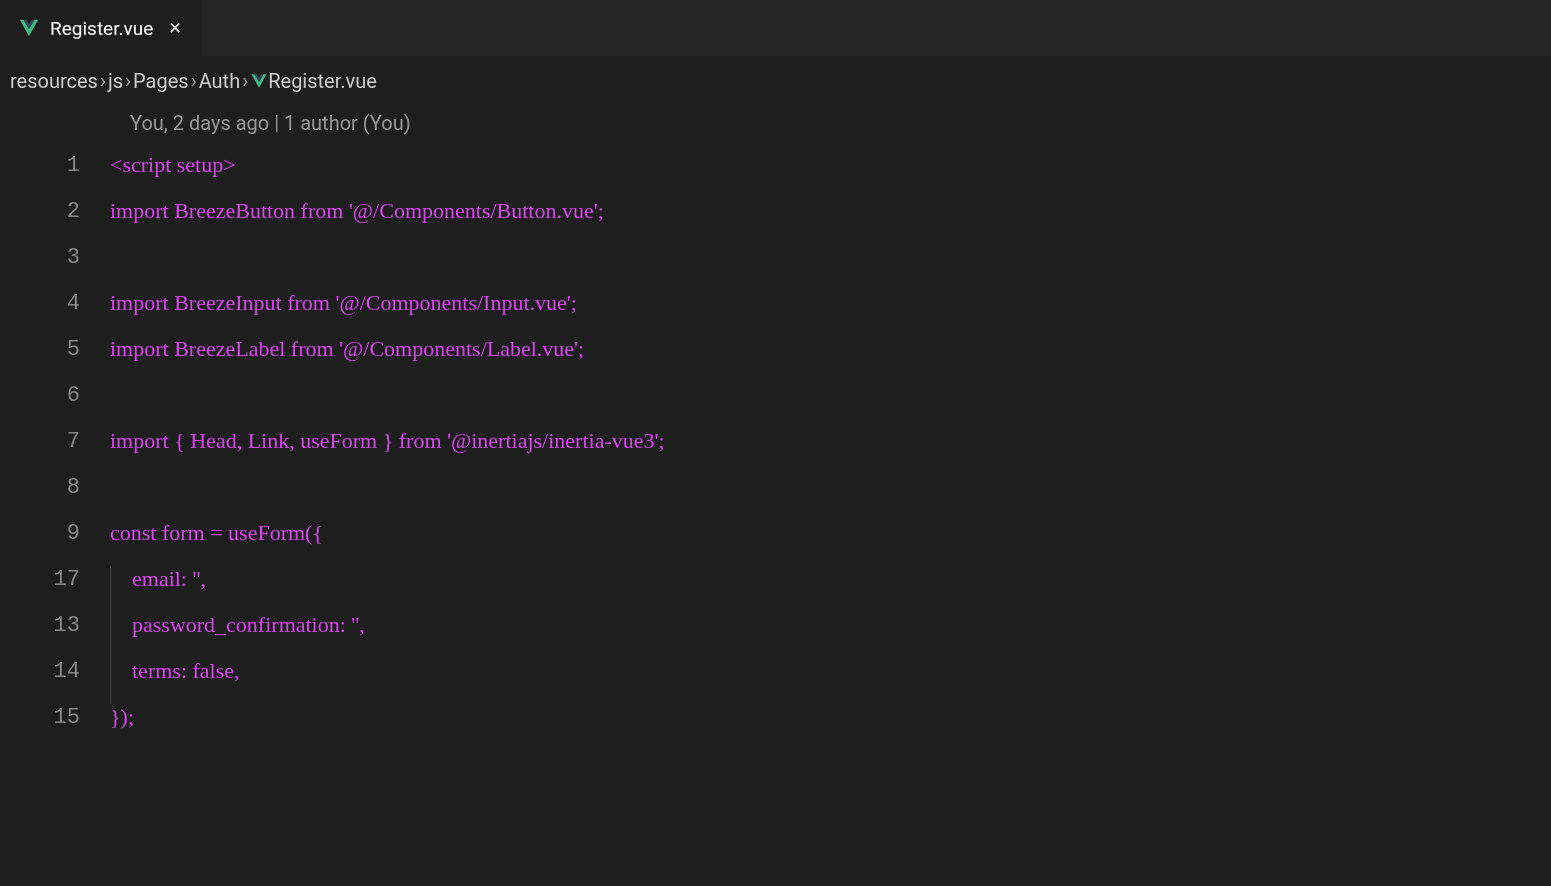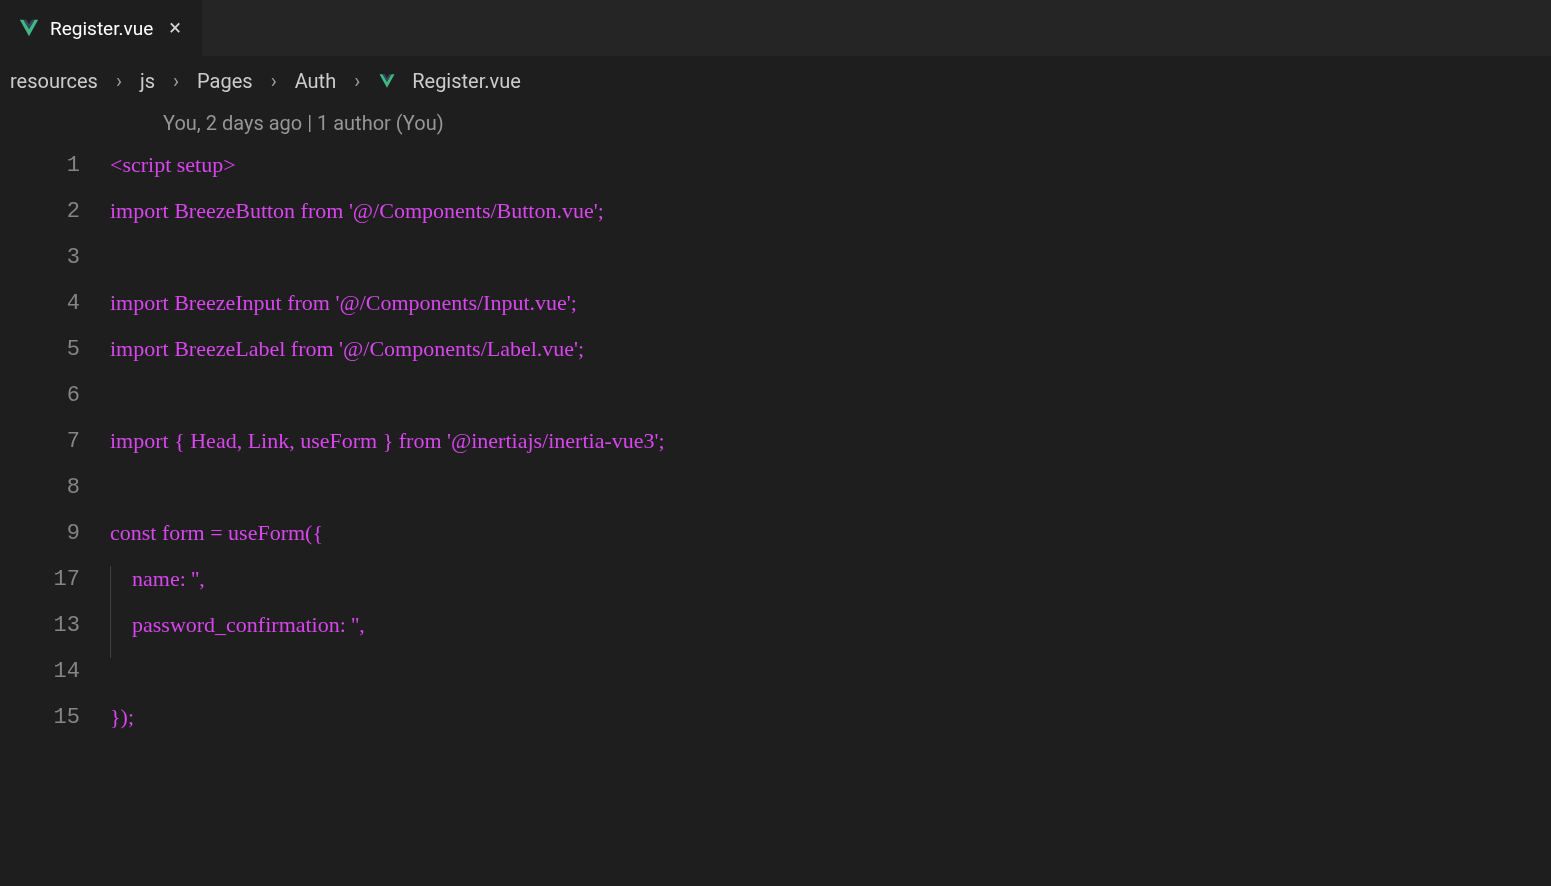--- a/index.html
+++ b/index.html
@@ -37,41 +37,40 @@
       line-height: 1;
       padding: 2px 6px;
       cursor: pointer;
     }
     .vue-icon svg { width: 22px; height: 22px; display: block; }
     .vue-icon-small svg { width: 18px; height: 18px; display: block; }
     .breadcrumbs {
       display: flex;
       align-items: center;
       padding: 10px 10px 6px 10px;
-      gap: 16px;
+      gap: 0;
       color: #a8a8a8;
       font-size: 20px;
       height: 46px;
     }
     .crumb { color: #cccccc; }
     .crumb-sep { color: #9e9e9e; margin: 0 2px; }
     .bc-icon { display: inline-flex; align-items: center; }
     .editor {
       display: flex;
       flex-direction: column;
       padding-top: 2px;
     }
     .codelens {
       color: #969696;
       font-size: 20px;
       padding-left: 130px;
       height: 38px;
       display: flex;
       align-items: center;
-      margin-left: 33px;
     }
     .line {
       display: flex;
       align-items: center;
       height: 46px;
       white-space: pre;
     }
     .gutter {
       width: 110px;
       text-align: right;
@@ -140,18 +139,18 @@
   <div id="code-lines">
       <div class="line"><div class="gutter">1</div><div class="code"><span>&lt;script setup&gt;</span></div></div>
       <div class="line"><div class="gutter">2</div><div class="code"><span>import BreezeButton from '@/Components/Button.vue';</span></div></div>
       <div class="line"><div class="gutter">3</div></div>
       <div class="line"><div class="gutter">4</div><div class="code"><span>import BreezeInput from '@/Components/Input.vue';</span></div></div>
       <div class="line"><div class="gutter">5</div><div class="code"><span>import BreezeLabel from '@/Components/Label.vue';</span></div></div>
       <div class="line"><div class="gutter">6</div></div>
       <div class="line"><div class="gutter">7</div><div class="code"><span>import { Head, Link, useForm } from '@inertiajs/inertia-vue3';</span></div></div>
       <div class="line"><div class="gutter">8</div><div class="code"><span></span></div></div>
       <div class="line"><div class="gutter">9</div><div class="code"><span>const form = useForm({</span></div></div>
-      <div class="line"><div class="gutter">17</div><div class="code"><span class="guide-wrap" style="left: 0px;"><span class="indent-guide"></span></span><span>    name: '',</span></div></div>
+      <div class="line"><div class="gutter">17</div><div class="code"><span class="guide-wrap" style="left: 0px;"><span class="indent-guide"></span></span><span>    email: '',</span></div></div>
       <div class="line"><div class="gutter">13</div><div class="code"><span class="guide-wrap" style="left: 0px;"><span class="indent-guide"></span></span><span>    password_confirmation: '',</span></div></div>
-      <div class="line"><div class="gutter">14</div></div>
+      <div class="line"><div class="gutter">14</div><div class="code"><span class="guide-wrap" style="left: 0px;"><span class="indent-guide"></span></span><span>    terms: false,</span></div></div>
       <div class="line"><div class="gutter">15</div><div class="code"><span>});</span></div></div>
     </div>
 </div>
 
 </body></html>

